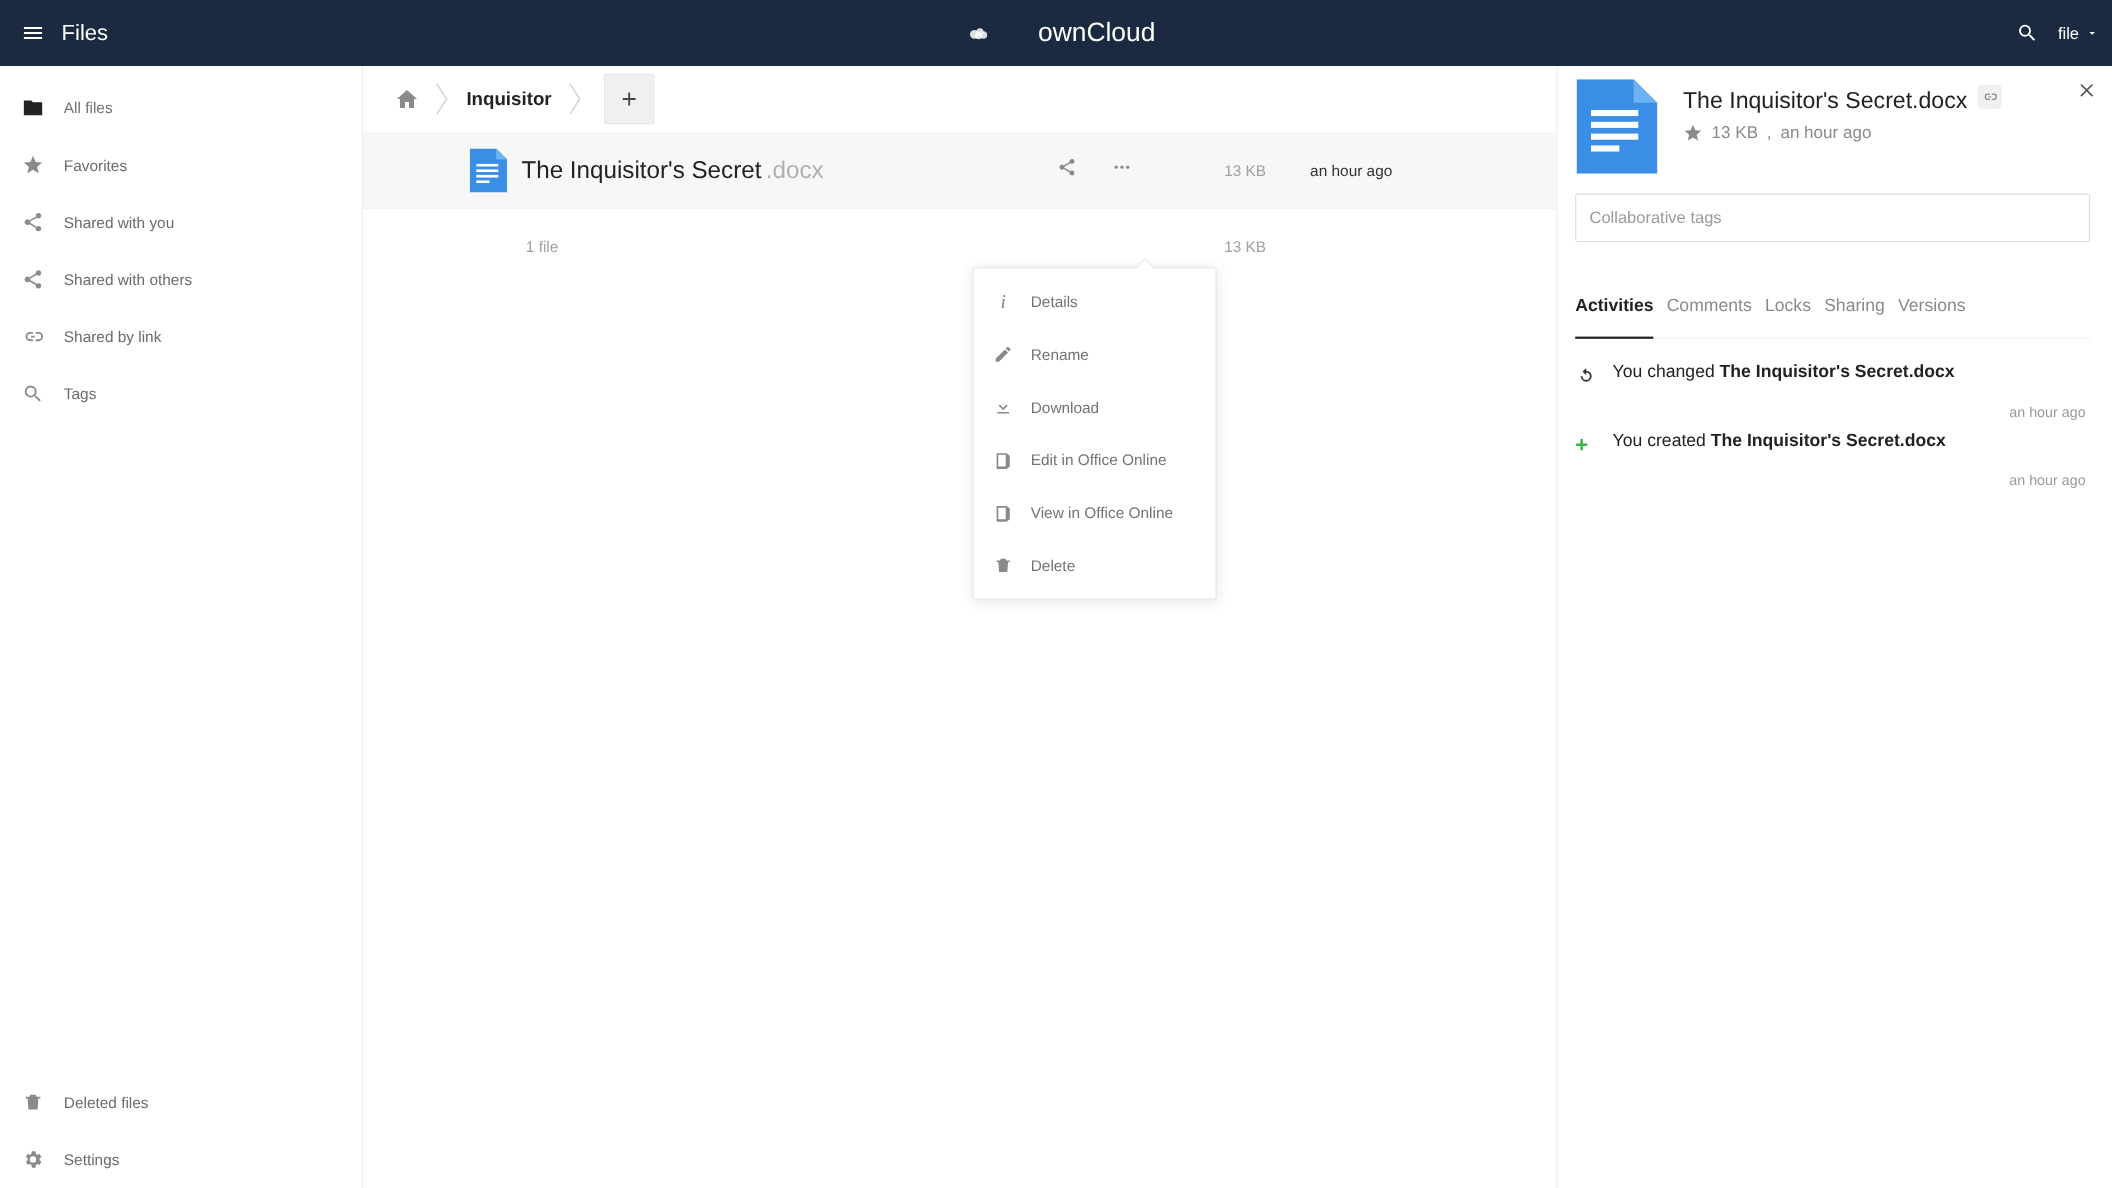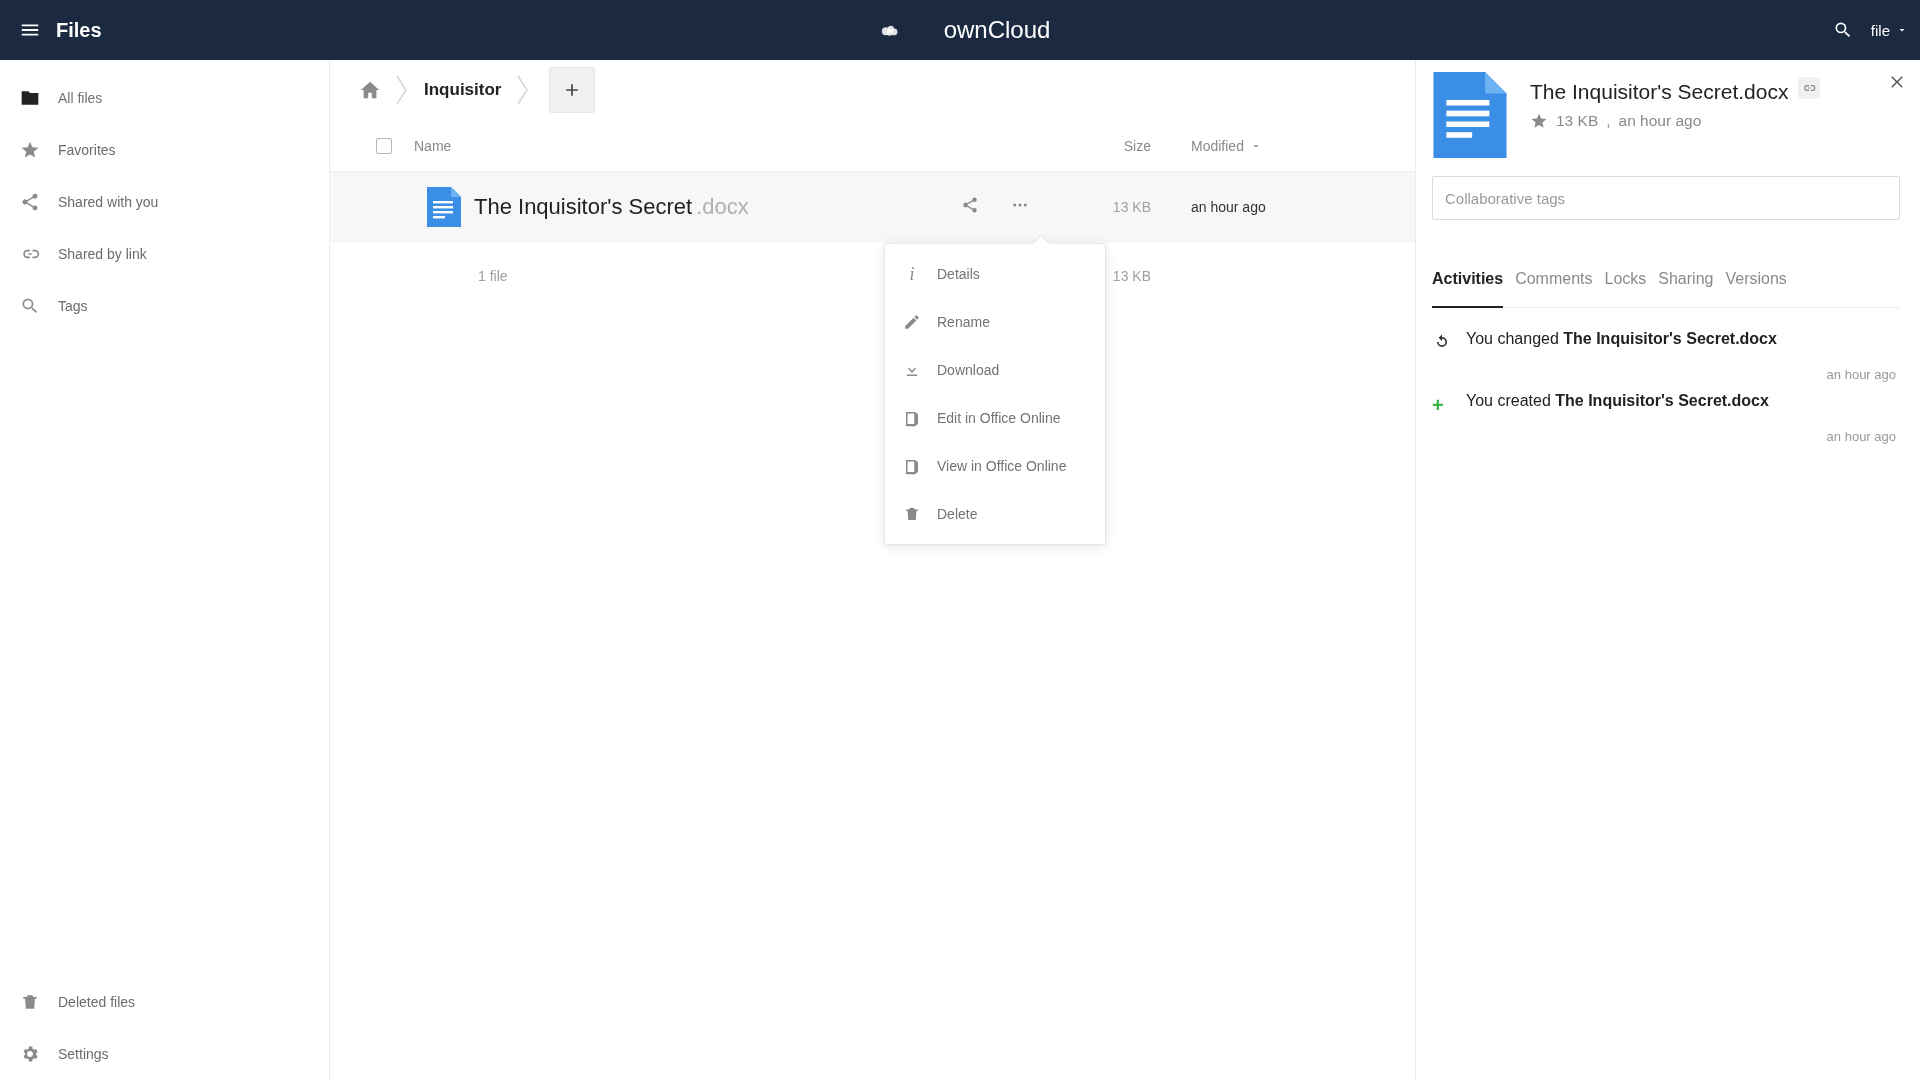--- a/index.html
+++ b/index.html
@@ -6,21 +6,21 @@
   body {
     font-family: -apple-system, BlinkMacSystemFont, "Segoe UI", "Helvetica Neue", Arial, sans-serif;
     font-size: 14px; color: #222; background:#fff; width:1920px; height:1080px; overflow:hidden;
   }
   
   .header {
     height: 60px; background:#1b2a41; color:#fff; display:flex; align-items:center;
     padding:0 12px; position:relative;
   }
   .header .hamburger { width:36px; display:flex; align-items:center; justify-content:center; cursor:pointer;}
-  .header .app-label { font-size:20px; margin-left:8px; font-weight:700; }
+  .header .app-label { font-size:20px; margin-left:8px; font-weight:400; }
   .header .brand { position:absolute; left:50%; transform:translateX(-50%); display:flex; align-items:center; gap:10px;}
   .header .brand-name { font-size:24px; font-weight:300;margin-left:24px; }
   .header .right { margin-left:auto; display:flex; align-items:center; gap:18px; }
   .header .user { display:flex; align-items:center; gap:6px; font-size:15px; cursor:pointer;}
   
   .main { display:flex; height:calc(1080px - 60px); }
   .sidebar { width:330px; border-right:1px solid #ededed; display:flex; flex-direction:column; padding-top:12px;}
   .sidebar .nav-item, .sidebar .bottom-item {
     display:flex; align-items:center; gap:18px; padding:16px 20px; color:#6b6b6b; cursor:pointer;
   }
@@ -188,20 +188,28 @@
       <span class="icon">
         <svg viewBox="0 0 24 24">
             <path class="gray" d="M18 16.08a2.91 2.91 0 00-1.96.77L8.91 12.7a3.27 3.27 0 000-1.39l7.05-4.11A3 3 0 1015 5a3.27 3.27 0 00.09.7L8.04 9.81a3 3 0 100 4.38l7.12 4.16A2.92 2.92 0 1018 16.08z"></path>
           </svg>
       </span>
       <span>Shared with you</span>
     </div>
     <div class="nav-item">
       <span class="icon">
         <svg viewBox="0 0 24 24">
+            <path class="gray" d="M18 16.08a2.91 2.91 0 00-1.96.77L8.91 12.7a3.27 3.27 0 000-1.39l7.05-4.11A3 3 0 1015 5a3.27 3.27 0 00.09.7L8.04 9.81a3 3 0 100 4.38l7.12 4.16A2.92 2.92 0 1018 16.08z"></path>
+          </svg>
+      </span>
+      <span>Shared with others</span>
+    </div>
+    <div class="nav-item">
+      <span class="icon">
+        <svg viewBox="0 0 24 24">
             <path class="gray" d="M3.9 12a5 5 0 015-5h3v2h-3a3 3 0 000 6h3v2h-3a5 5 0 01-5-5zm6 1h4v-2H9.9v2zm5.1-6h3a5 5 0 010 10h-3v-2h3a3 3 0 000-6h-3V7z"></path>
           </svg>
       </span>
       <span>Shared by link</span>
     </div>
     <div class="nav-item">
       <span class="icon">
         <svg viewBox="0 0 24 24">
             <path class="gray" d="M15.5 14h-.79l-.28-.27A6.471 6.471 0 0016 9.5 6.5 6.5 0 109.5 16a6.47 6.47 0 004.23-1.57l.27.28v.79l5 4.99L20.49 19l-4.99-5zM9.5 14A4.5 4.5 0 1114 9.5 4.5 4.5 0 019.5 14z"></path>
           </svg>
@@ -247,33 +255,20 @@
             <path fill="none" stroke="#d6d6d6" stroke-width="1.5" d="M1 1l9 14-9 14"></path>
           </svg>
       </div>
       <div class="crumb-add">
         <svg viewBox="0 0 24 24" width="20" height="20">
             <path fill="#444" d="M11 5h2v6h6v2h-6v6h-2v-6H5v-2h6z"></path>
           </svg>
       </div>
     </div>
 
-    <div class="table-header">
-      <div class="col-check">
-          <div class="checkbox"></div>
-        </div>
-      <div class="col-name">Name</div>
-      <div class="col-size">Size</div>
-      <div class="col-mod">
-        <span>Modified</span>
-        <svg width="12" height="12" viewBox="0 0 24 24">
-            <path class="gray" d="M7 10l5 5 5-5z"></path>
-          </svg>
-      </div>
-    </div>
 
     <div class="file-row">
       <div class="col-check" style="visibility:hidden">
           <div class="checkbox"></div>
         </div>
       <div class="file-icon">
         <svg class="doc-icon" viewBox="0 0 34 40">
           <path fill="#3a8ee6" d="M0 0h24l10 10v30H0z"></path>
           <path fill="#6db2f2" d="M24 0l10 10H24z"></path>
           <rect x="6" y="14" width="20" height="2.4" fill="#fff"></rect>

